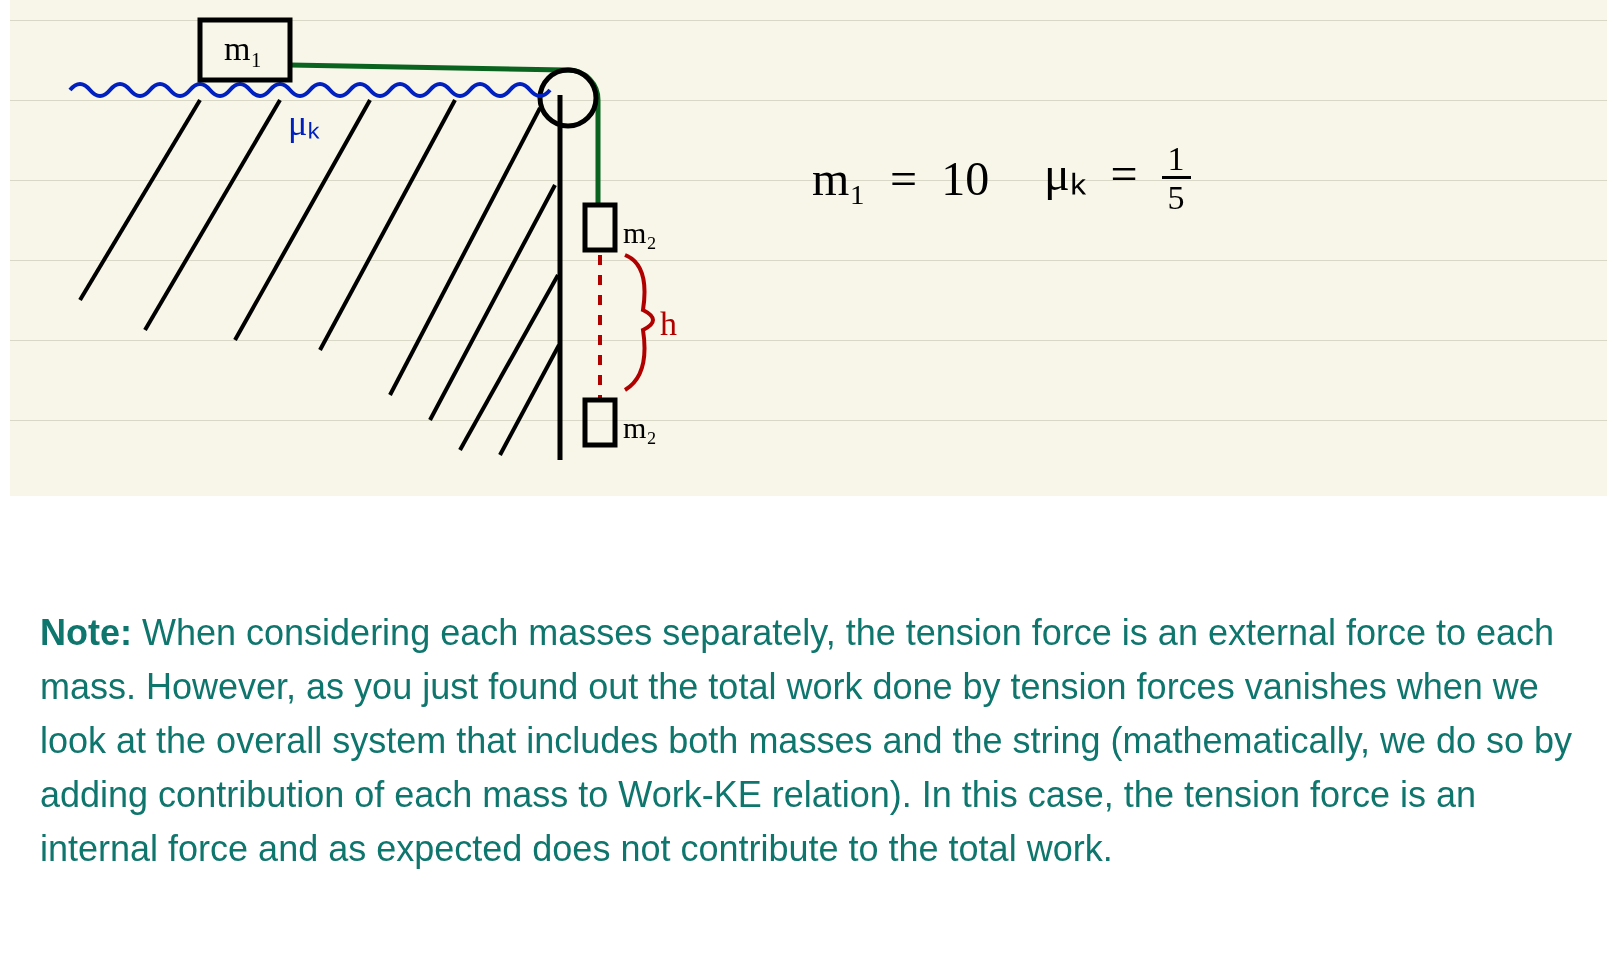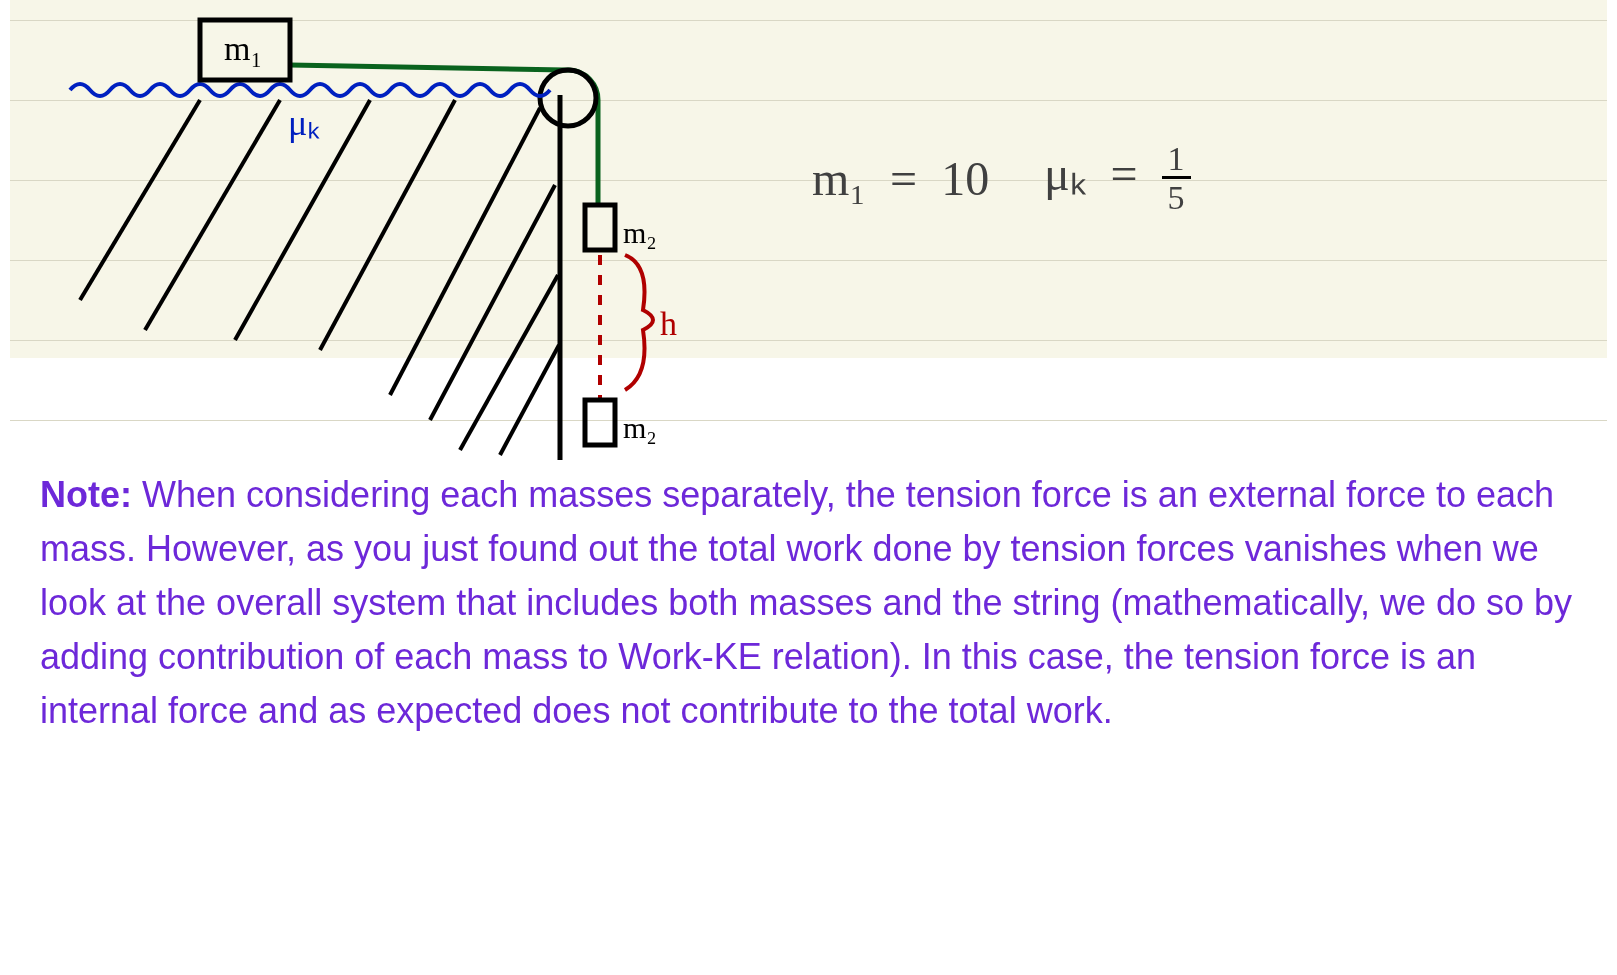--- a/index.html
+++ b/index.html
@@ -1,25 +1,25 @@
 <!DOCTYPE html>
 <html><head>
 <meta charset="utf-8">
 <style>
   html,body{margin:0;padding:0;background:#fff;width:1617px;}
   .page{width:1617px;}
-  .pad{position:relative;width:1597px;height:358px;margin:0 auto;background:#f7f6e8;}
+  .pad{position:relative;width:1597px;height:496px;margin:0 auto;background:#f7f6e8;}
   .rule{position:absolute;left:0;right:0;height:0;border-top:1.5px solid #d9d7c5;}
   svg{display:block;}
   .vals{position:absolute;left:800px;top:130px;width:430px;}
-  .vals td{padding:10px 18px 30px 0;font:48px/1 "Segoe Script","Comic Sans MS",cursive;color:#404040;white-space:nowrap;}
+  .vals td{padding:10px 18px 30px 0;font:48px/1 "Segoe Script","Comic Sans MS",cursive;color:#000000;white-space:nowrap;}
   .frac{display:inline-block;vertical-align:middle;text-align:center;position:relative;font:34px/1 "Segoe Script","Comic Sans MS",cursive;}
   .frac .n{display:block;border-bottom:3px solid #000;padding:0 6px;}
   .frac .d{display:block;padding:2px 6px 0;}
-  .note{width:1540px;margin:110px auto 0 40px;font:36px/1.5 Arial,Helvetica,sans-serif;color:#6d28d9;}
+  .note{width:1540px;margin:110px auto 0 40px;font:36px/1.5 Arial,Helvetica,sans-serif;color:#0f766e;}
   .note b{font-weight:700;}
 </style>
 </head>
 <body>
 
 <div class="page">
   <div class="pad">
     <div class="rule" style="top:20px"></div>
     <div class="rule" style="top:100px"></div>
     <div class="rule" style="top:180px"></div>

